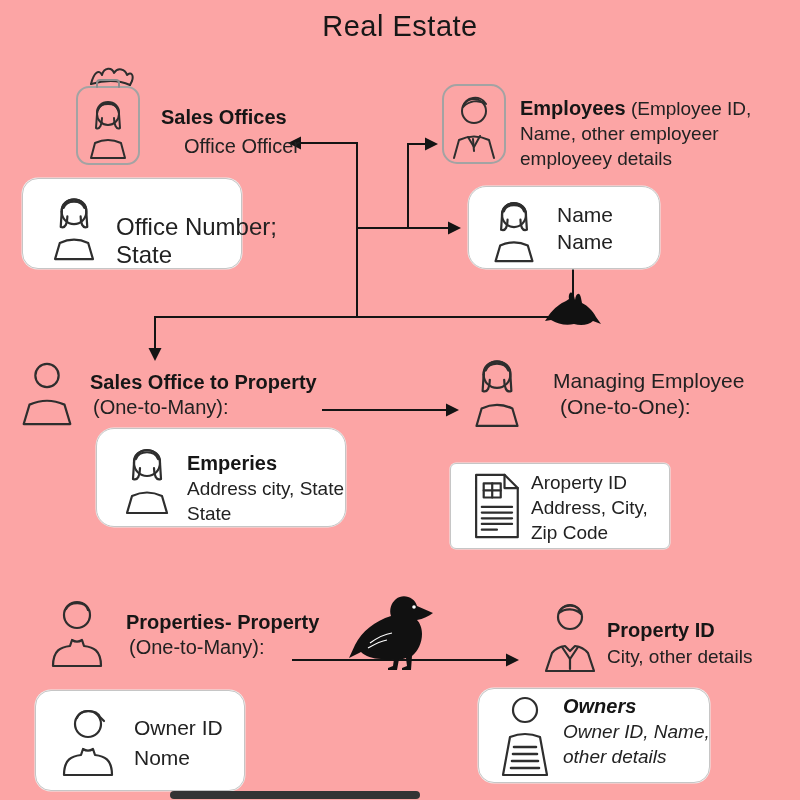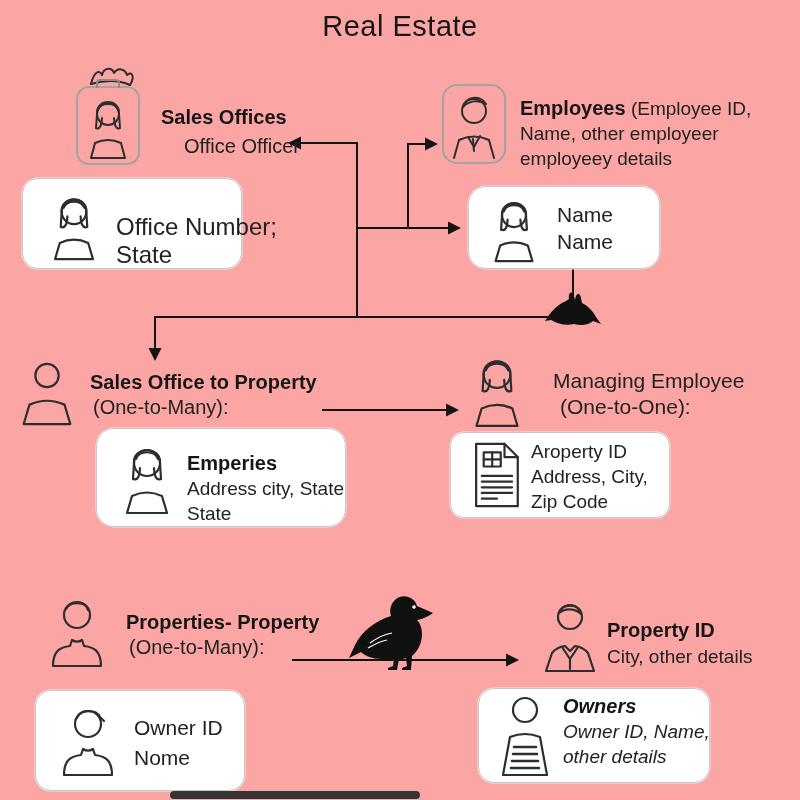--- a/index.html
+++ b/index.html
@@ -155,21 +155,21 @@
       <circle cx="32" cy="24" r="13"></circle>
       <path d="M21,20 C24,11 40,11 43,20"></path>
       <path d="M19,24 C18,7 46,7 45,24 L46,40 C41,42 39,36 39,29"></path>
       <path d="M19,24 L18,40 C23,42 25,36 25,29"></path>
       <path d="M12,74 L17,57 Q32,50 47,57 L52,74 Z"></path>
     </g>
   </svg>
   <div class="abs t" style="left:553px;top:368px;font-size:21px;">Managing Employee</div>
   <div class="abs t" style="left:560px;top:394px;font-size:21px;">(One-to-One):</div>
 
-  <div class="box" style="left:450px;top:432px;width:218px;height:84px;border-radius:14px;">
+  <div class="box" style="left:450px;top:463px;width:218px;height:84px;border-radius:6px;">
     <svg class="abs icon" style="left:14px;top:7px;" width="62" height="70" viewBox="0 0 62 74">
       <g fill="none" stroke="#2e2e2e" stroke-width="2.2" stroke-linecap="round" stroke-linejoin="round">
         <path d="M10,4 L40,4 L54,18 L54,70 L10,70 Z"></path>
         <path d="M40,4 L40,18 L54,18"></path>
         <rect x="18" y="13" width="18" height="15"></rect>
         <path d="M27,13 L27,28 M18,20.5 L36,20.5"></path>
         <path d="M16,38 L48,38 M16,44 L48,44 M16,50 L48,50 M16,56 L48,56 M16,62 L32,62"></path>
       </g>
     </svg>
     <div class="abs t" style="left:80px;top:6px;">

